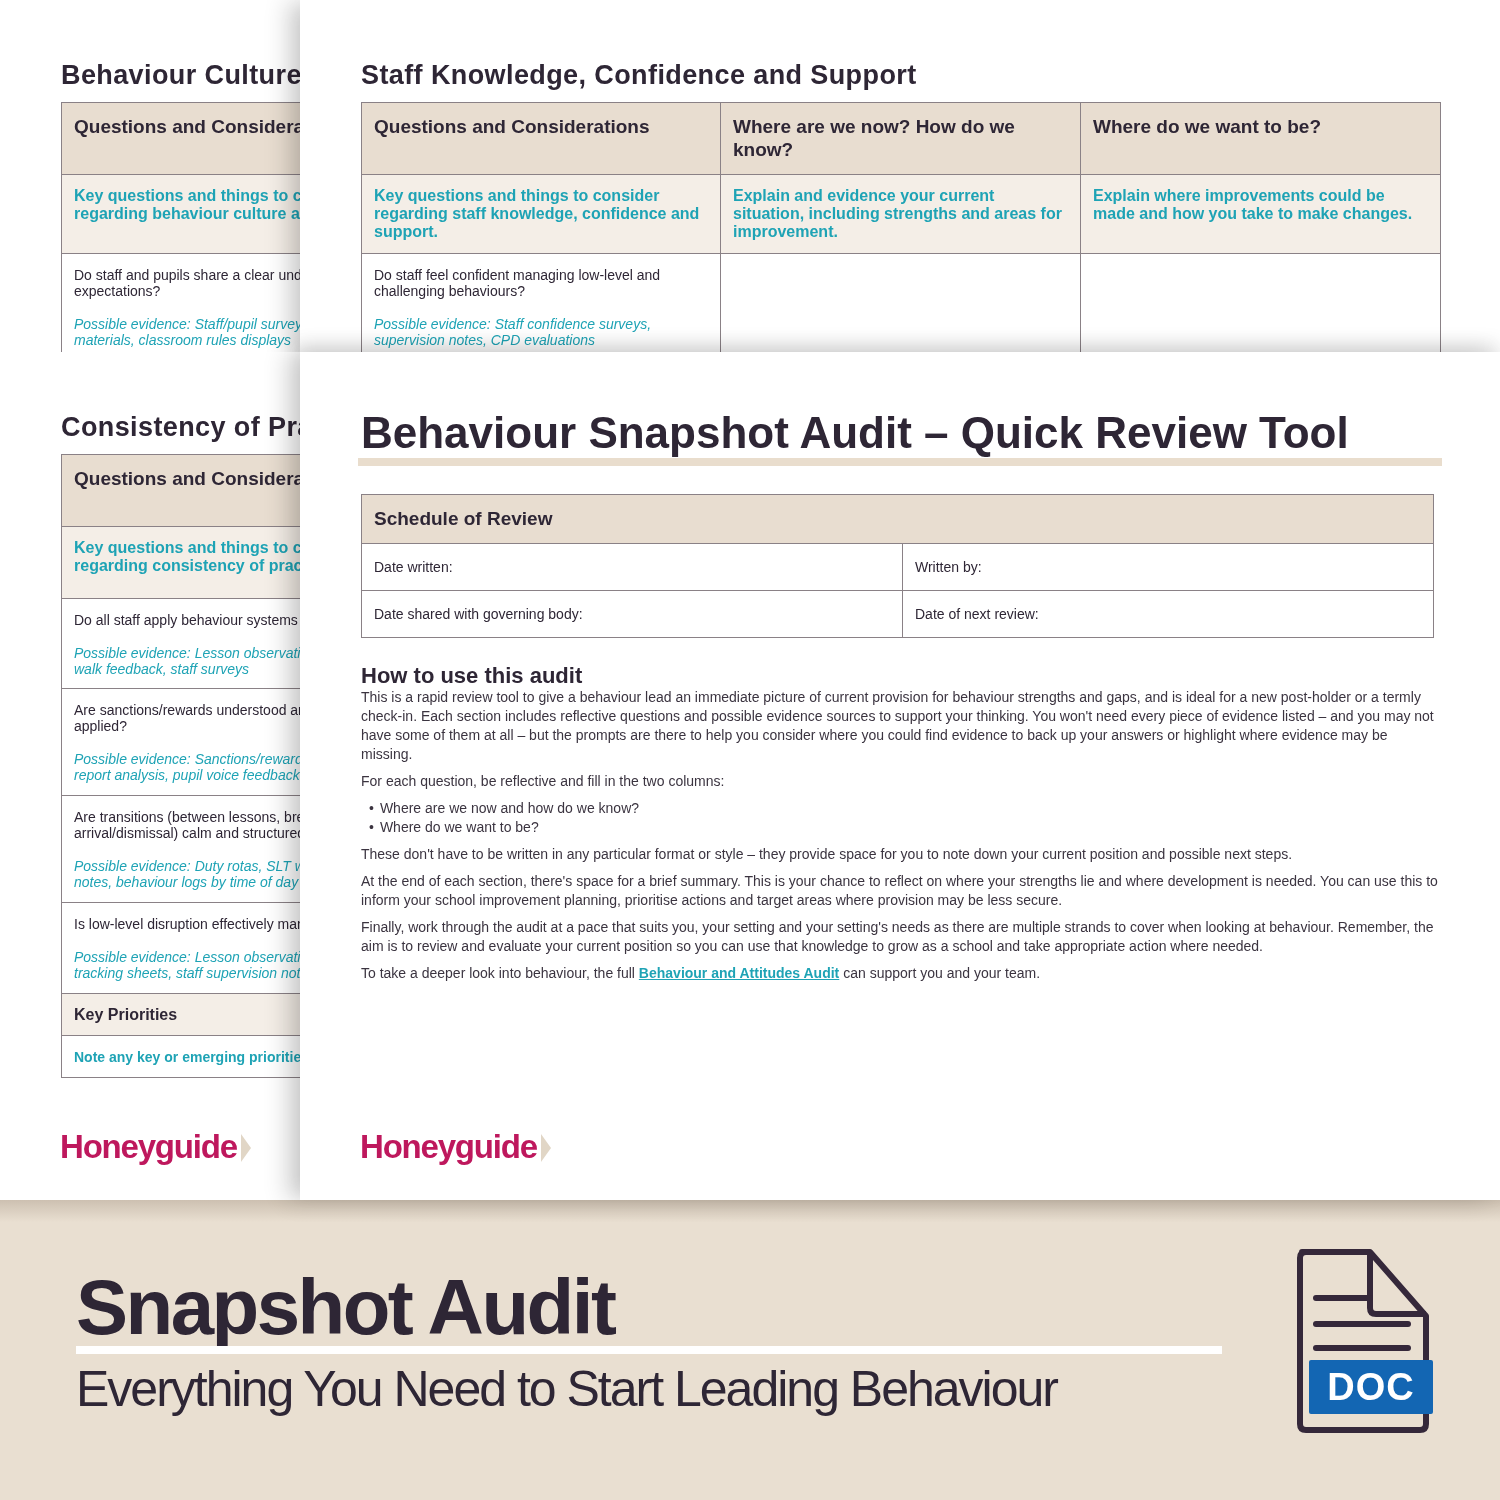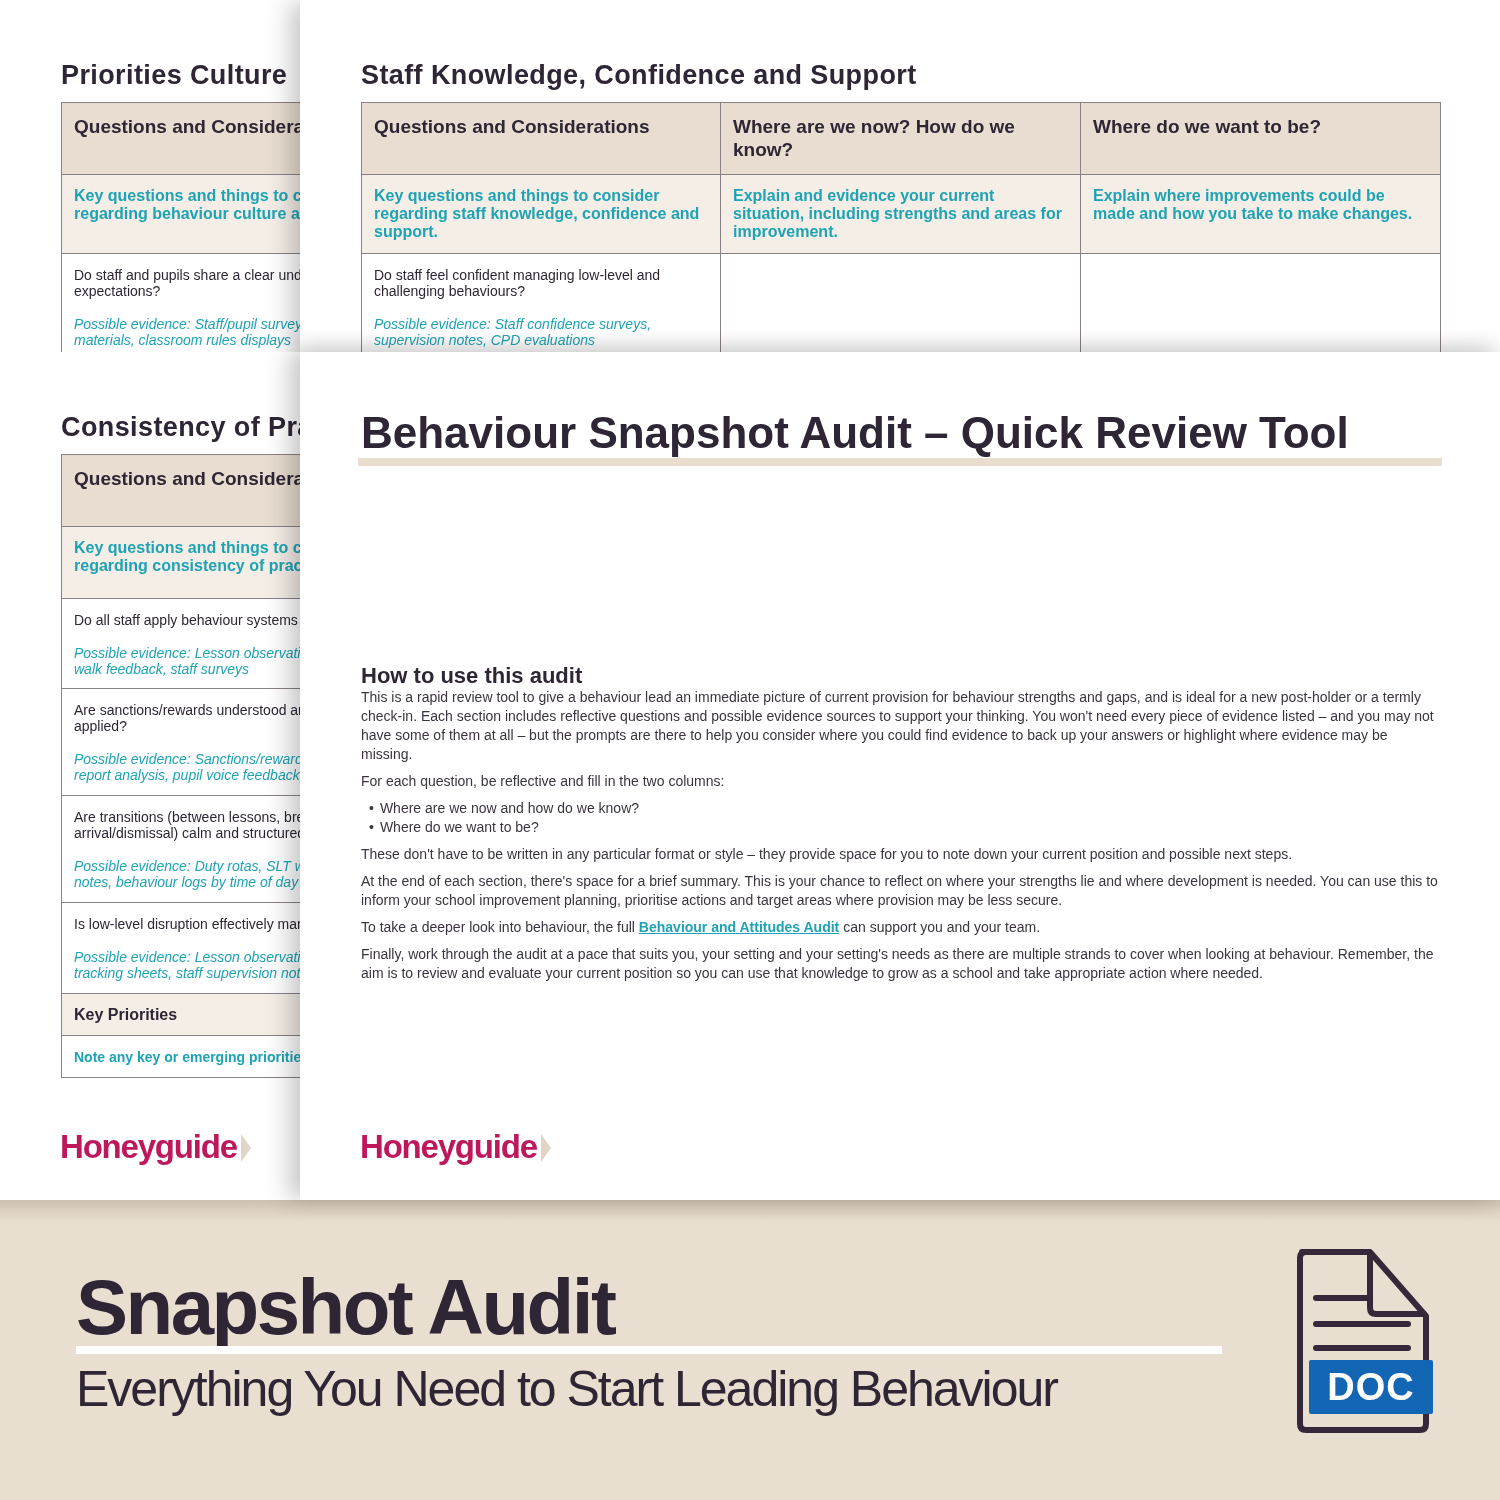--- a/index.html
+++ b/index.html
@@ -50,21 +50,21 @@
 
   .doc-icon { position: absolute; left: 1282px; top: 1248px; width: 150px; height: 186px; }
   .doc-badge { position: absolute; left: 1285px; top: 1360px; width: 124px; height: 54px; background: #1366b3; color: #fff; font-size: 38px; font-weight: bold; text-align: center; line-height: 54px; border-radius: 2px; letter-spacing: 1px; margin-left: 24px; }
 
   .bottom-shadow { position: absolute; left: 0; top: 1200px; width: 1500px; height: 22px; background: linear-gradient(rgba(120,100,80,0.25), rgba(0,0,0,0)); }
 </style>
 </head>
 <body>
 
 <div class="page" id="pg-culture">
-  <div class="sec-title" style="left:61px;top:60px;">Priorities Culture</div>
+  <div class="sec-title" style="left:61px;top:60px;">Behaviour Culture</div>
   <table class="grid" style="left:61px;top:102px;width:500px;">
     <tbody>
         <tr>
           <td class="th clip">Questions and Considerations</td>
         </tr>
     <tr>
           <td class="tsub clip">
       <div>Key questions and things to consider</div>
       <div>regarding behaviour culture and</div>
     </td>
@@ -177,33 +177,52 @@
     <span class="under"></span>
     <span class="tip"></span>
     <span>Honeyguide</span>
   </div>
 </div>
 
 <div class="page" id="pg-main">
   <div class="main-title">Behaviour Snapshot Audit – Quick Review Tool</div>
   <div class="title-rule"></div>
 
+  <table class="grid sched">
+    <colgroup>
+        <col style="width:541px">
+        <col style="width:531px">
+      </colgroup>
+    <tbody>
+        <tr>
+          <td class="sh" colspan="2">Schedule of Review</td>
+        </tr>
+    <tr>
+      <td class="sc">Date written:</td>
+      <td class="sc">Written by:</td>
+    </tr>
+    <tr>
+      <td class="sc">Date shared with governing body:</td>
+      <td class="sc">Date of next review:</td>
+    </tr>
+  </tbody>
+    </table>
 
   <div class="howto">
     <h2>How to use this audit</h2>
     <p>This is a rapid review tool to give a behaviour lead an immediate picture of current provision for behaviour strengths and gaps, and is ideal for a new post-holder or a termly check-in. Each section includes reflective questions and possible evidence sources to support your thinking. You won't need every piece of evidence listed – and you may not have some of them at all – but the prompts are there to help you consider where you could find evidence to back up your answers or highlight where evidence may be missing.</p>
     <p>For each question, be reflective and fill in the two columns:</p>
     <ul>
       <li>Where are we now and how do we know?</li>
       <li>Where do we want to be?</li>
     </ul>
     <p>These don't have to be written in any particular format or style – they provide space for you to note down your current position and possible next steps.</p>
     <p>At the end of each section, there's space for a brief summary. This is your chance to reflect on where your strengths lie and where development is needed. You can use this to inform your school improvement planning, prioritise actions and target areas where provision may be less secure.</p>
+    <p>Finally, work through the audit at a pace that suits you, your setting and your setting's needs as there are multiple strands to cover when looking at behaviour. Remember, the aim is to review and evaluate your current position so you can use that knowledge to grow as a school and take appropriate action where needed.</p>
     <p><span>To take a deeper look into behaviour, the full </span><a>Behaviour and Attitudes Audit</a><span> can support you and your team.</span></p>
-    <p>Finally, work through the audit at a pace that suits you, your setting and your setting's needs as there are multiple strands to cover when looking at behaviour. Remember, the aim is to review and evaluate your current position so you can use that knowledge to grow as a school and take appropriate action where needed.</p>
   </div>
 
   <div class="logo" style="left:60px;top:776px;">
     <span class="under"></span>
     <span class="tip"></span>
     <span>Honeyguide</span>
   </div>
 </div>
 
 <div class="bottom-shadow"></div>

